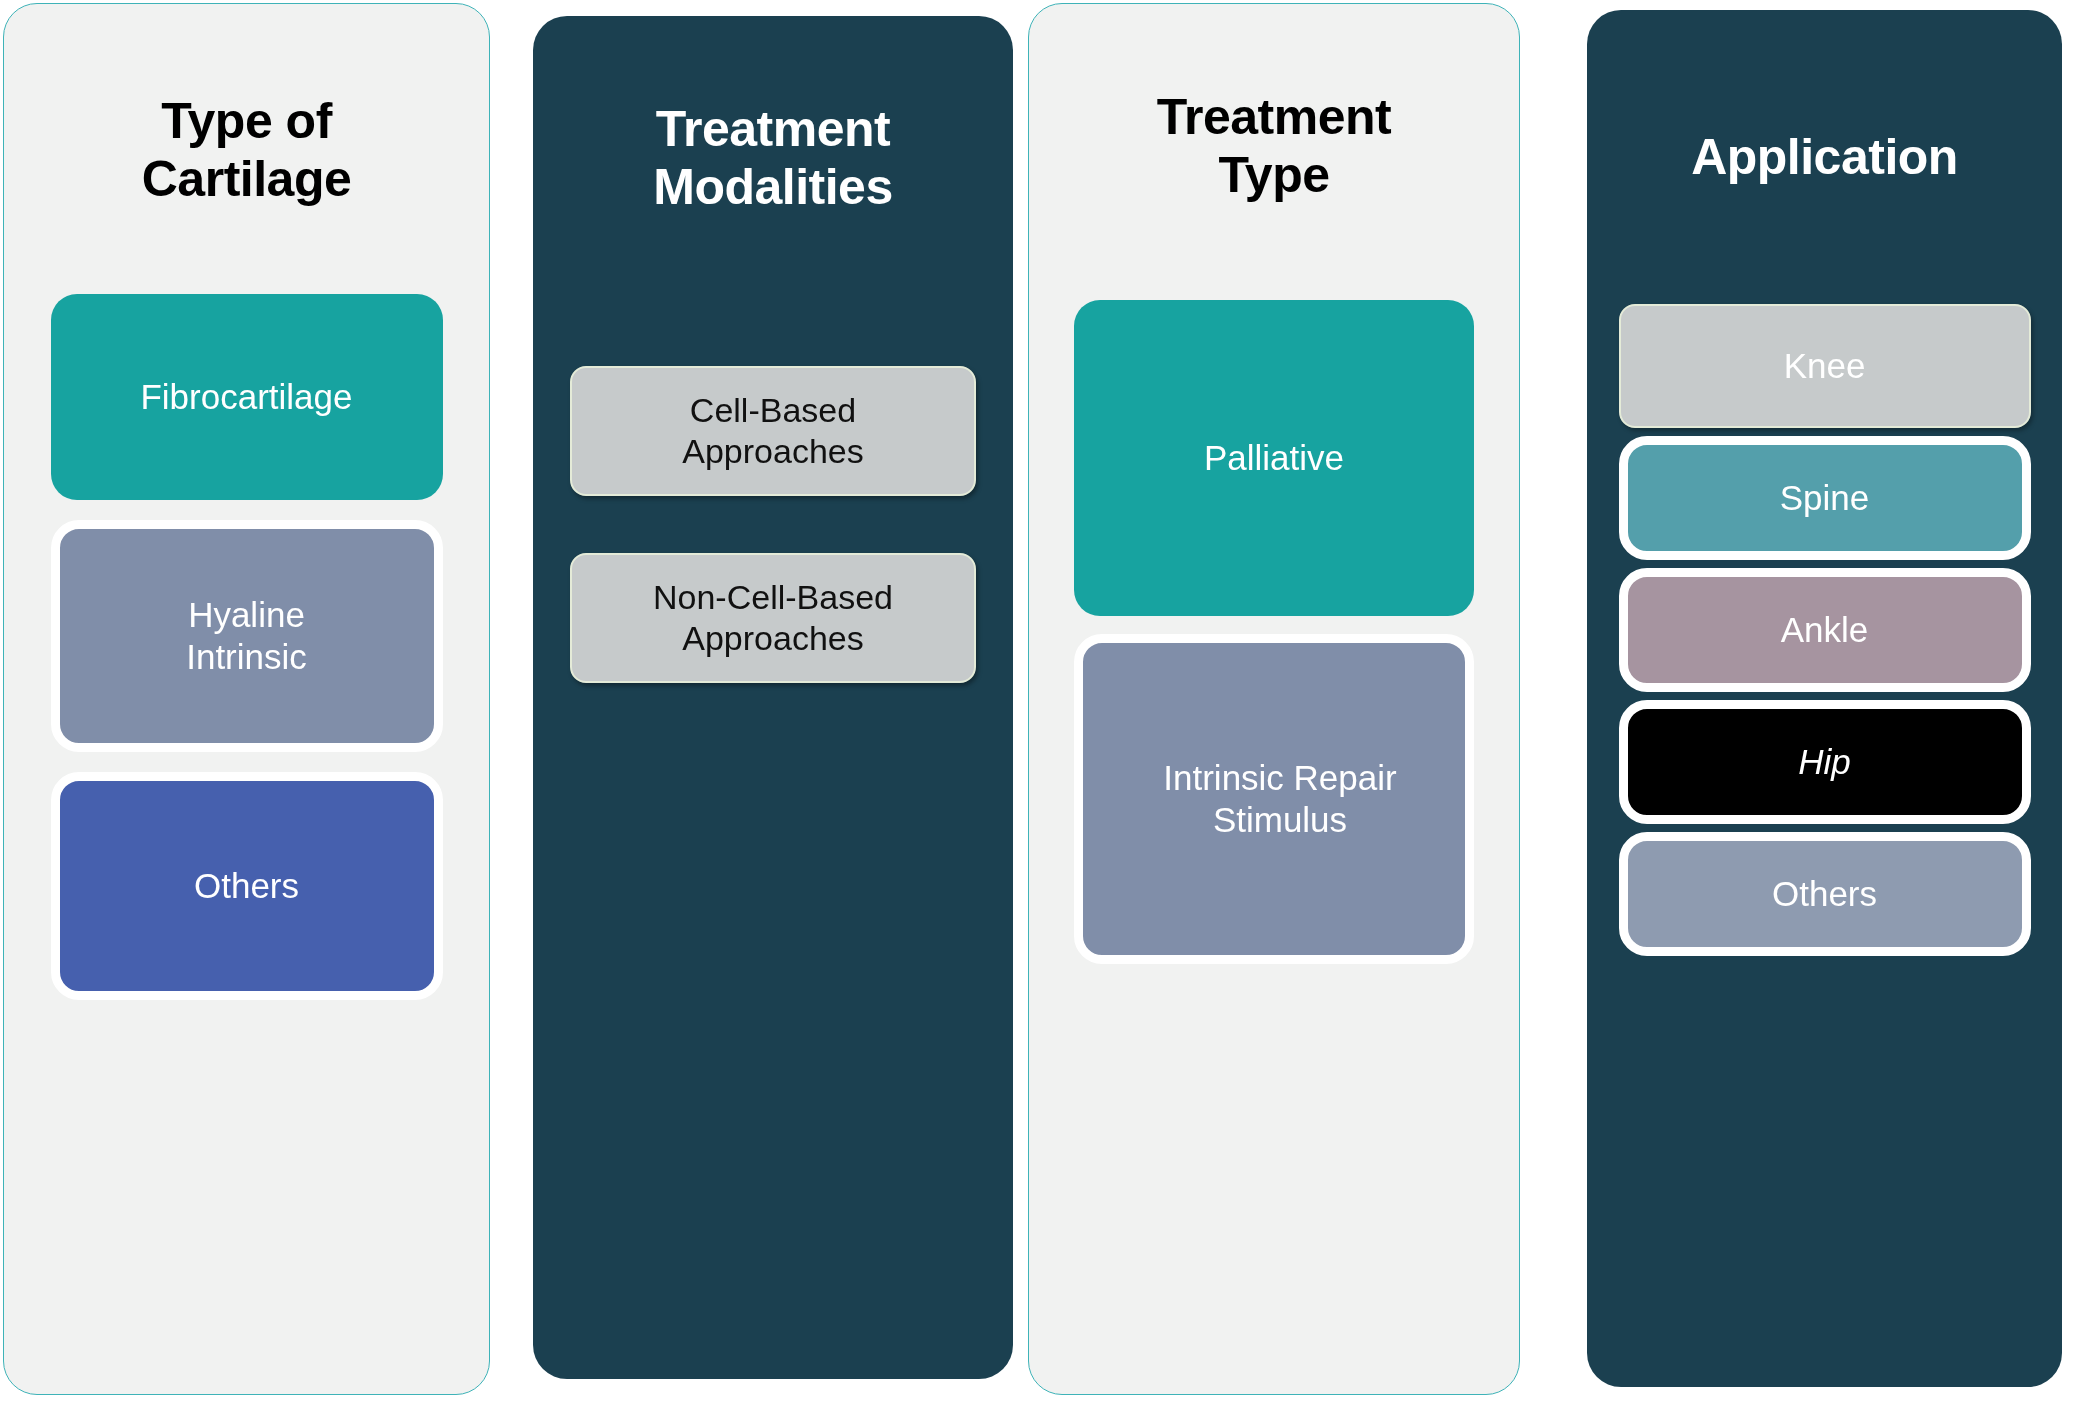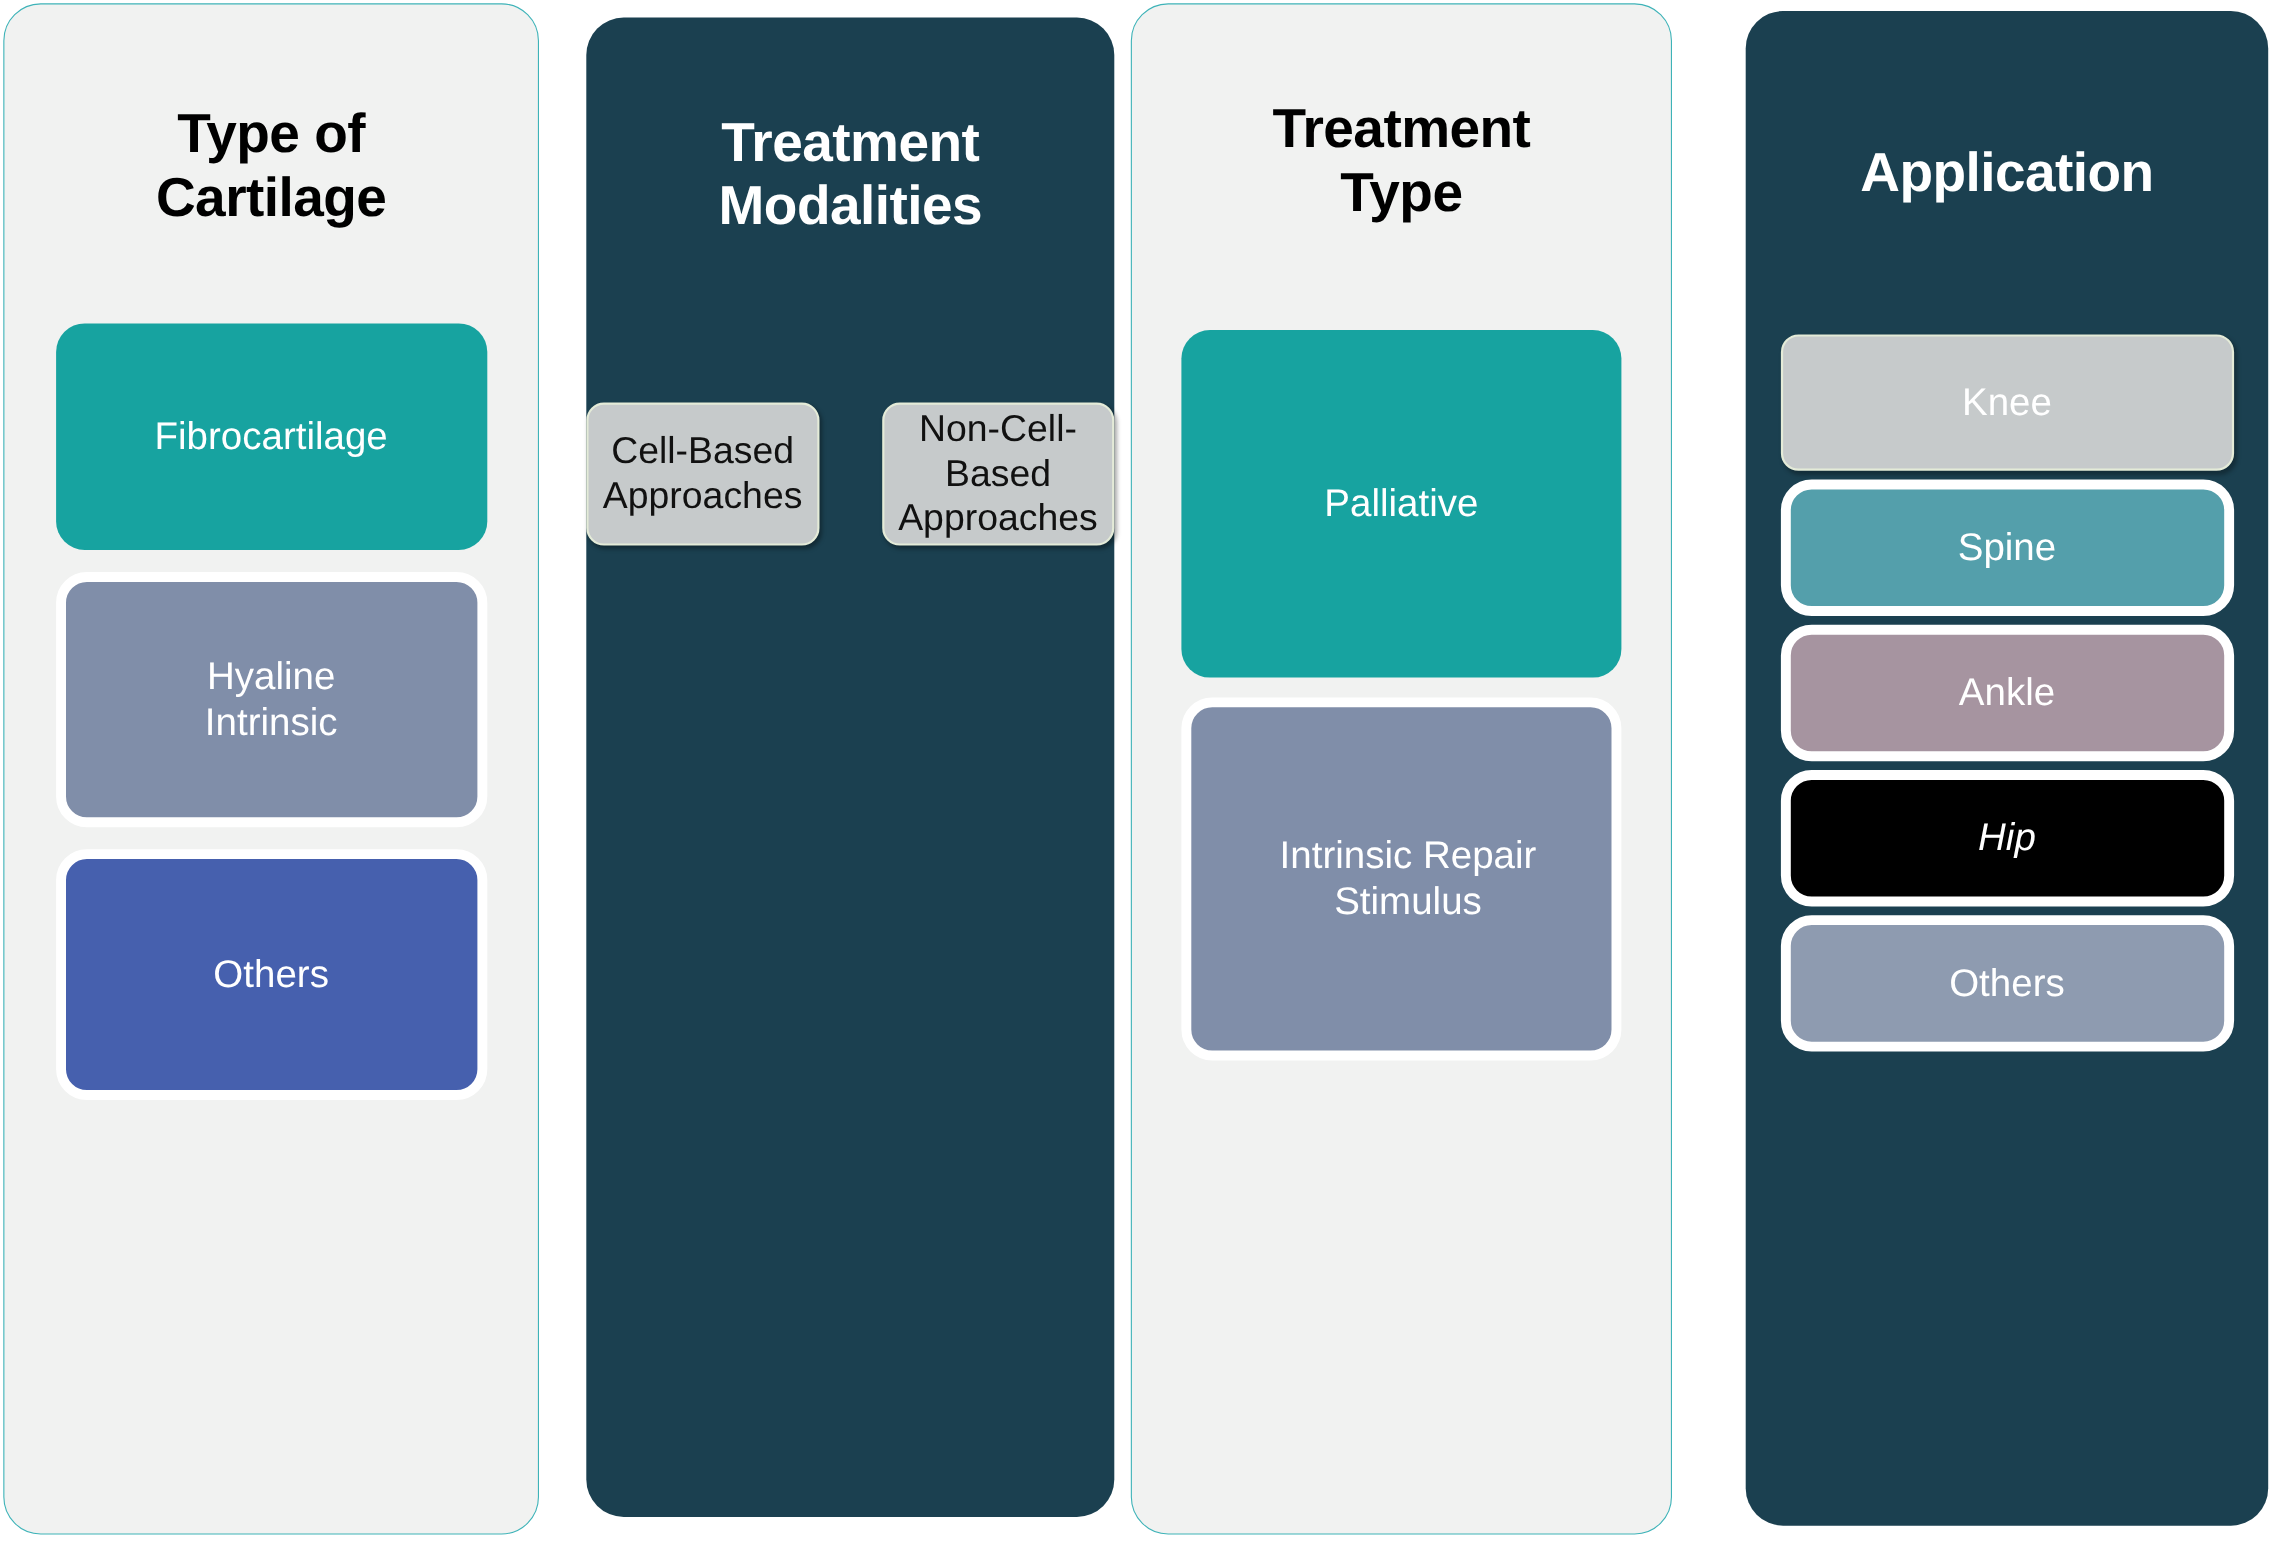--- a/index.html
+++ b/index.html
@@ -106,20 +106,21 @@
   #panel-modalities {
     left: 533px; top: 16px;
     width: 480px; height: 1363px;
     padding-top: 84px;
   }
   #panel-modalities .panel-title { font-size: 50px; }
   #panel-modalities .items {
     margin-top: 150px;
     width: 100%;
     display: flex;
+    flex-direction: column;
     align-items: center;
     gap: 57px;
   }
   #panel-modalities .item {
     width: 406px; height: 130px;
     font-size: 34px;
     background: #c6cacb;
     color: #111111;
     box-shadow: 2px 3px 4px rgba(0,0,0,0.35);
   }

